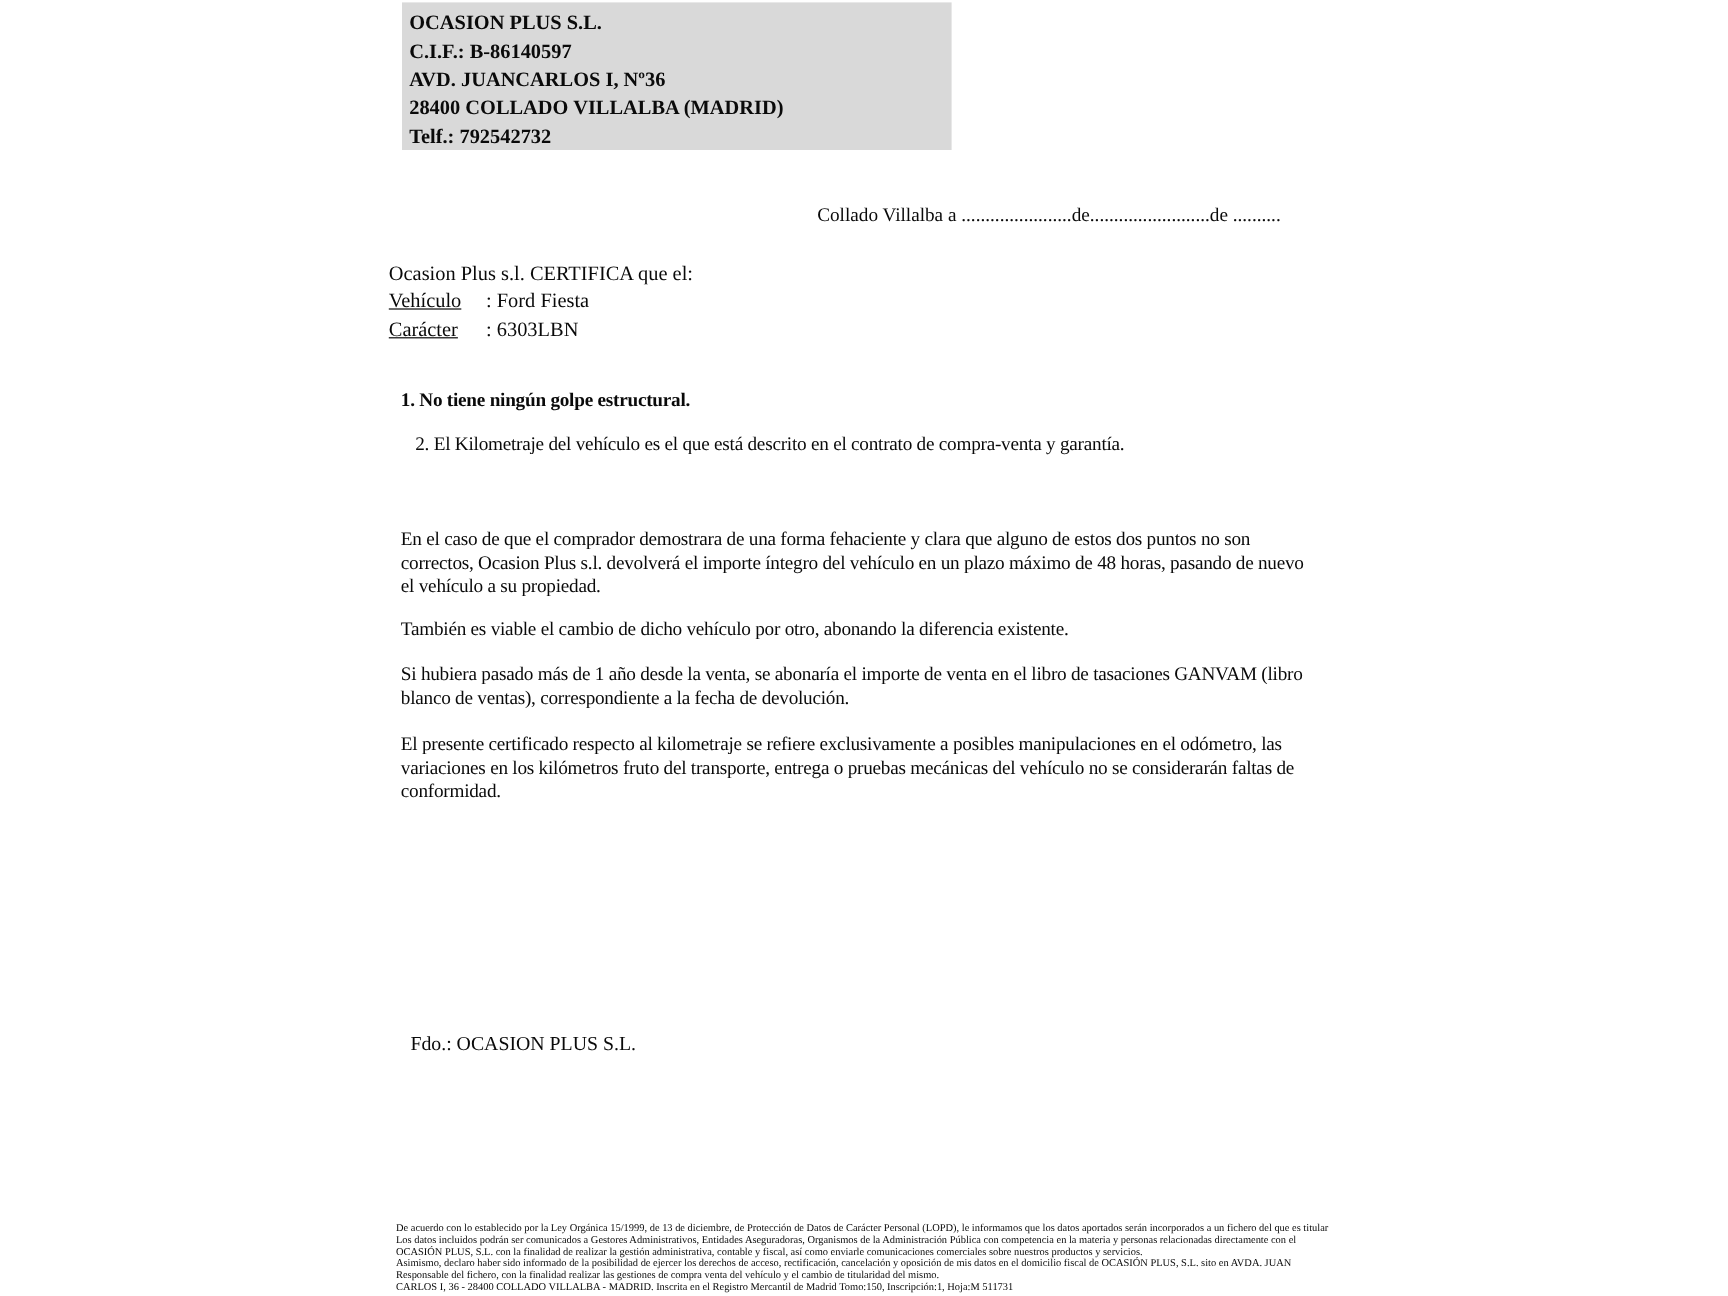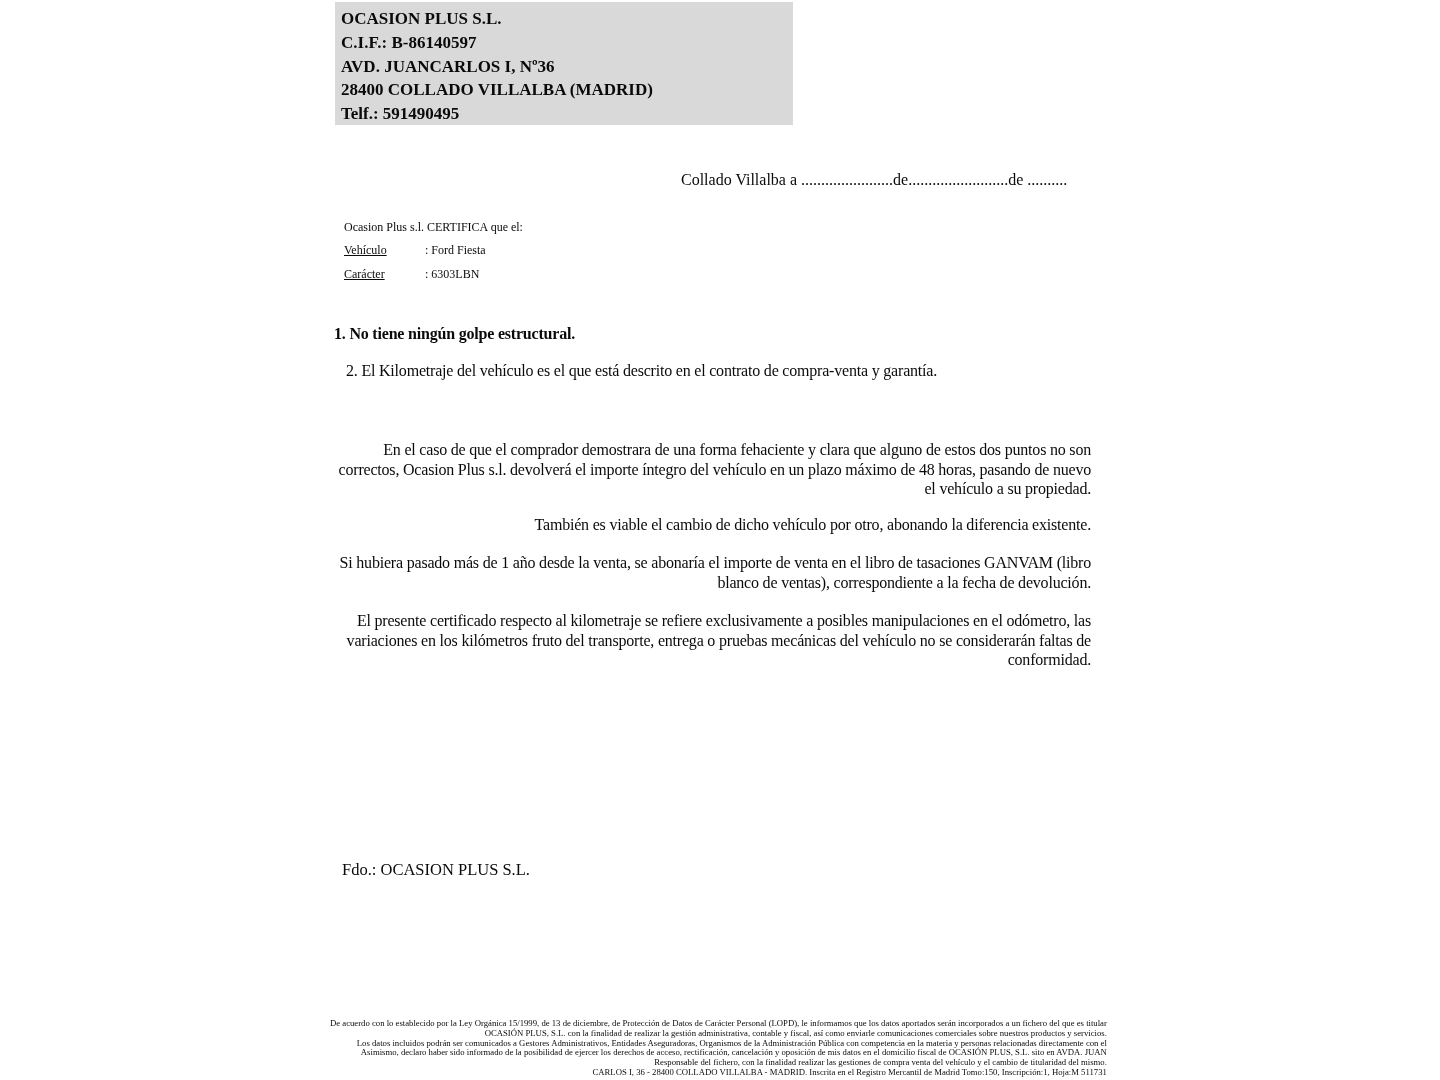--- a/index.html
+++ b/index.html
@@ -27,22 +27,22 @@
 
   .date-line {
     position: absolute;
     left: 681px; top: 171px;
     font-size: 16px;
     white-space: nowrap;
   }
 
   .certify {
     position: absolute;
-    left: 344px; top: 216px;
-    font-size: 12px;
+    left: 324px; top: 216px;
+    font-size: 17px;
   }
   .certify .c-row { line-height: 23.4px; white-space: nowrap; }
   .certify .c-label-cell { display: inline-block; width: 81px; }
   .certify .u { text-decoration: underline; }
 
   .point {
     position: absolute;
     left: 334px;
     font-size: 16px;
     letter-spacing: -0.2px;
@@ -51,52 +51,50 @@
   .point-1 { top: 325px; font-weight: bold; }
   .point-2 { top: 362px; margin-left: 12px; }
 
   .bodytext {
     position: absolute;
     left: 334px;
     width: 757px;
     font-size: 16px;
     letter-spacing: -0.2px;
     line-height: 19.6px;
-    text-align: right;
   }
   .p1 { top: 440px; }
   .p2 { top: 515px; }
   .p3 { top: 553px; }
   .p4 { top: 611px; }
 
   .signature {
     position: absolute;
     left: 342px; top: 860px;
     font-size: 16.5px;
     white-space: nowrap;
   }
 
   .legal-footer {
     position: absolute;
     left: 330px; top: 1019px;
     font-size: 8.7px;
     line-height: 9.8px;
-    text-align: right;
   }
   .legal-footer .lf-line { white-space: nowrap; }
 </style>
 </head>
 <body>
 
 <div class="letterhead">
   <div class="lh-line">OCASION PLUS S.L.</div>
   <div class="lh-line">C.I.F.: B-86140597</div>
   <div class="lh-line">AVD. JUANCARLOS I, Nº36</div>
   <div class="lh-line">28400 COLLADO VILLALBA (MADRID)</div>
-  <div class="lh-line">Telf.: 591490495</div>
+  <div class="lh-line">Telf.: 792542732</div>
 </div>
 
 <div class="date-line">Collado Villalba a .......................de.........................de ..........</div>
 
 <div class="certify">
   <div class="c-row">Ocasion Plus s.l. CERTIFICA que el:</div>
   <div class="c-row">
     <span class="c-label-cell"><span class="u">Vehículo</span></span><span>: Ford Fiesta</span>
   </div>
   <div class="c-row">
@@ -109,18 +107,18 @@
 
 <p class="bodytext p1">En el caso de que el comprador demostrara de una forma fehaciente y clara que alguno de estos dos puntos no son correctos, Ocasion Plus s.l. devolverá el importe íntegro del vehículo en un plazo máximo de 48 horas, pasando de nuevo el vehículo a su propiedad.</p>
 <p class="bodytext p2">También es viable el cambio de dicho vehículo por otro, abonando la diferencia existente.</p>
 <p class="bodytext p3">Si hubiera pasado más de 1 año desde la venta, se abonaría el importe de venta en el libro de tasaciones GANVAM (libro blanco de ventas), correspondiente a la fecha de devolución.</p>
 <p class="bodytext p4">El presente certificado respecto al kilometraje se refiere exclusivamente a posibles manipulaciones en el odómetro, las variaciones en los kilómetros fruto del transporte, entrega o pruebas mecánicas del vehículo no se considerarán faltas de conformidad.</p>
 
 <div class="signature">Fdo.: OCASION PLUS S.L.</div>
 
 <div class="legal-footer">
   <div class="lf-line">De acuerdo con lo establecido por la Ley Orgánica 15/1999, de 13 de diciembre, de Protección de Datos de Carácter Personal (LOPD), le informamos que los datos aportados serán incorporados a un fichero del que es titular</div>
+  <div class="lf-line">Los datos incluidos podrán ser comunicados a Gestores Administrativos, Entidades Aseguradoras, Organismos de la Administración Pública con competencia en la materia y personas relacionadas directamente con el</div>
   <div class="lf-line">OCASIÓN PLUS, S.L. con la finalidad de realizar la gestión administrativa, contable y fiscal, así como enviarle comunicaciones comerciales sobre nuestros productos y servicios.</div>
-  <div class="lf-line">Los datos incluidos podrán ser comunicados a Gestores Administrativos, Entidades Aseguradoras, Organismos de la Administración Pública con competencia en la materia y personas relacionadas directamente con el</div>
   <div class="lf-line">Asimismo, declaro haber sido informado de la posibilidad de ejercer los derechos de acceso, rectificación, cancelación y oposición de mis datos en el domicilio fiscal de OCASIÓN PLUS, S.L. sito en AVDA. JUAN</div>
   <div class="lf-line">Responsable del fichero, con la finalidad realizar las gestiones de compra venta del vehículo y el cambio de titularidad del mismo.</div>
   <div class="lf-line">CARLOS I, 36 - 28400 COLLADO VILLALBA - MADRID. Inscrita en el Registro Mercantil de Madrid Tomo:150, Inscripción:1, Hoja:M 511731</div>
 </div>
 
 </body></html>

